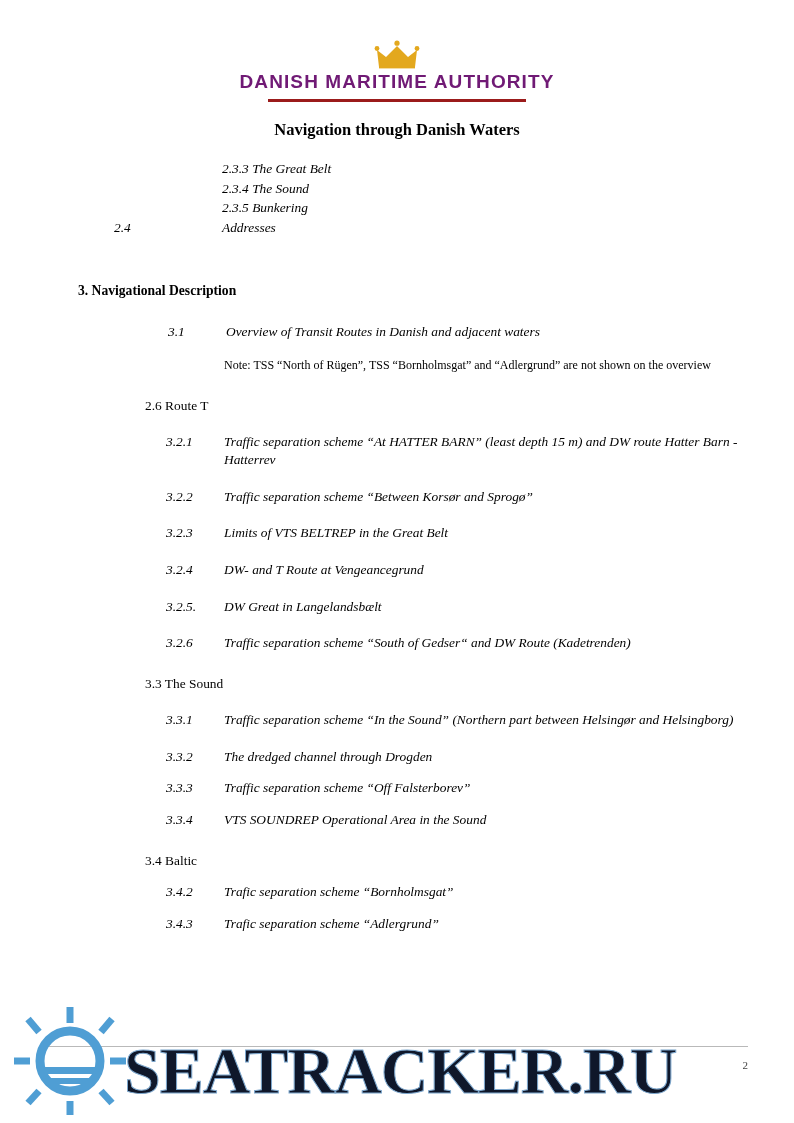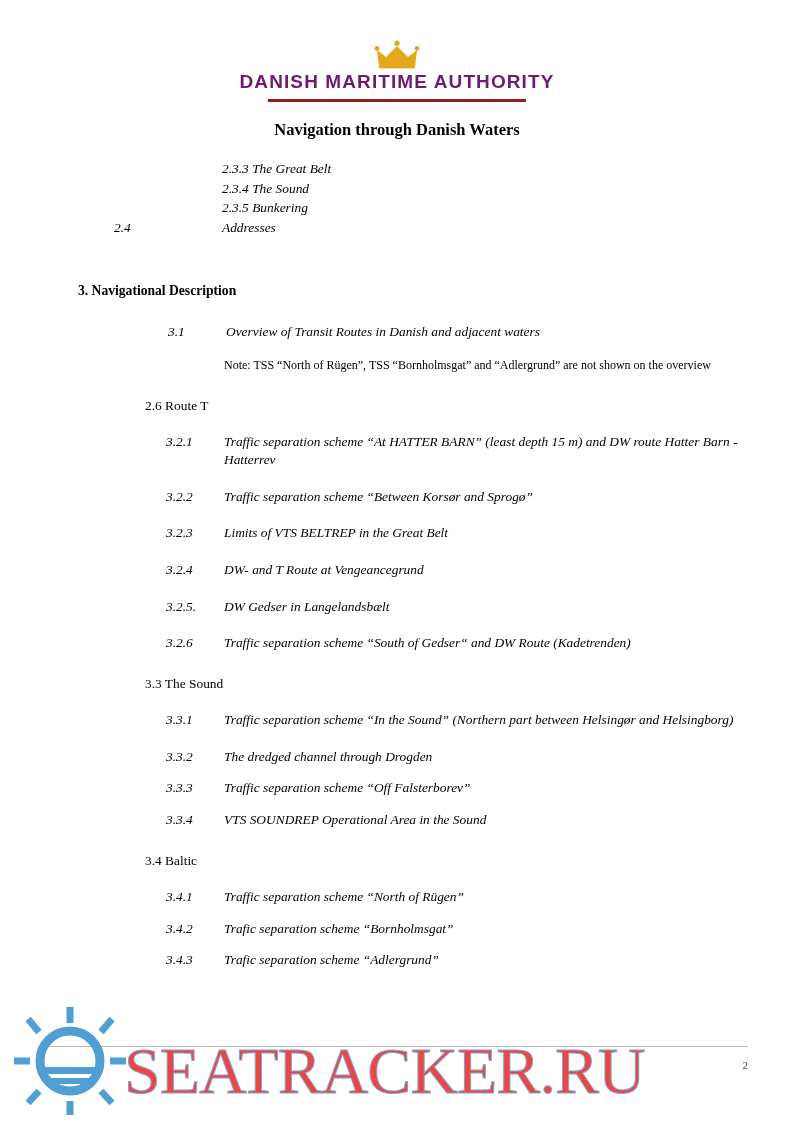--- a/index.html
+++ b/index.html
@@ -150,24 +150,24 @@
     bottom: 0;
     width: 794px;
     height: 120px;
     pointer-events: none;
   }
   .wm-text {
     position: absolute;
     left: 124px;
     bottom: 14px;
     font-family: "Liberation Serif", serif;
-    font-weight: normal;
+    font-weight: bold;
     font-size: 66px;
     letter-spacing: -1px;
-    color: #ef4444;
+    color: #0f172a;
     -webkit-text-stroke: 1px #7da7cd;
     white-space: nowrap;
   }
   .wm-sun {
     position: absolute;
     left: 10px;
     bottom: 6px;
   }
   .footer-rule {
     position: absolute;
@@ -253,21 +253,21 @@
     </div>
     <div class="lvl2">
       <div class="row">
         <div class="num">3.2.4</div>
         <div class="txt">DW- and T Route at Vengeancegrund</div>
       </div>
     </div>
     <div class="lvl2">
       <div class="row">
         <div class="num">3.2.5.</div>
-        <div class="txt">DW Gedser in Langelandsbælt</div>
+        <div class="txt">DW Great in Langelandsbælt</div>
       </div>
     </div>
     <div class="lvl2">
       <div class="row">
         <div class="num">3.2.6</div>
         <div class="txt">Traffic separation scheme “South of Gedser“ and DW Route (Kadetrenden)</div>
       </div>
     </div>
 
     <div class="lvl-2head">3.3 The Sound</div>
@@ -292,26 +292,20 @@
     </div>
     <div class="lvl2 tight">
       <div class="row">
         <div class="num">3.3.4</div>
         <div class="txt">VTS SOUNDREP Operational Area in the Sound</div>
       </div>
     </div>
 
     <div class="lvl-2head">3.4 Baltic</div>
 
-    <div class="lvl2">
-      <div class="row">
-        <div class="num">3.4.1</div>
-        <div class="txt">Traffic separation scheme “North of Rügen”</div>
-      </div>
-    </div>
     <div class="lvl2 tight">
       <div class="row">
         <div class="num">3.4.2</div>
         <div class="txt">Trafic separation scheme “Bornholmsgat”</div>
       </div>
     </div>
     <div class="lvl2 tight">
       <div class="row">
         <div class="num">3.4.3</div>
         <div class="txt">Trafic separation scheme “Adlergrund”</div>

